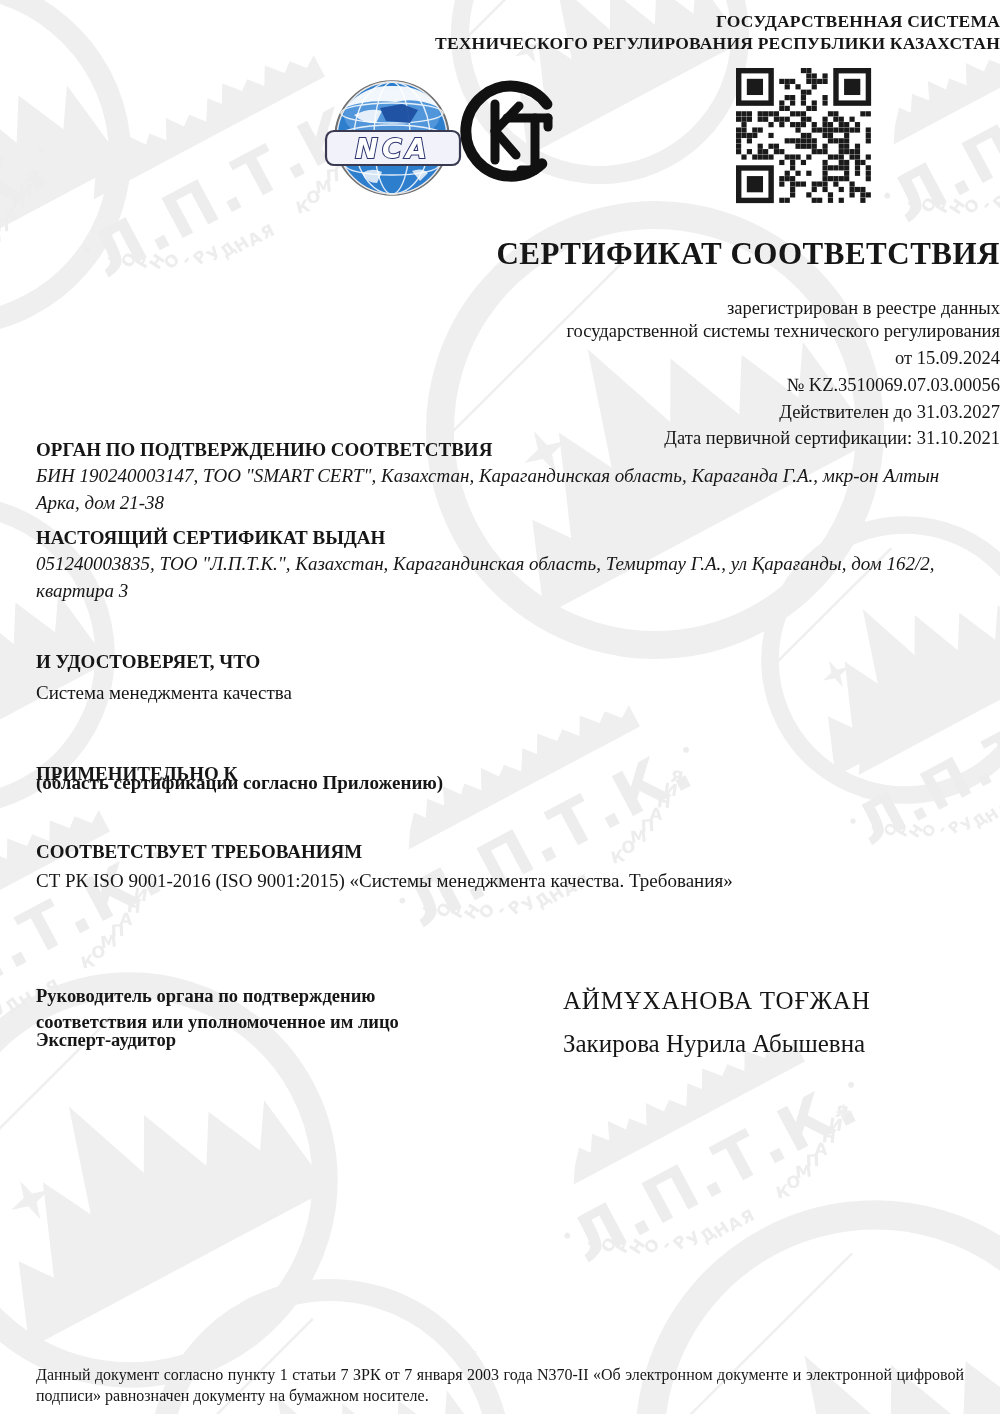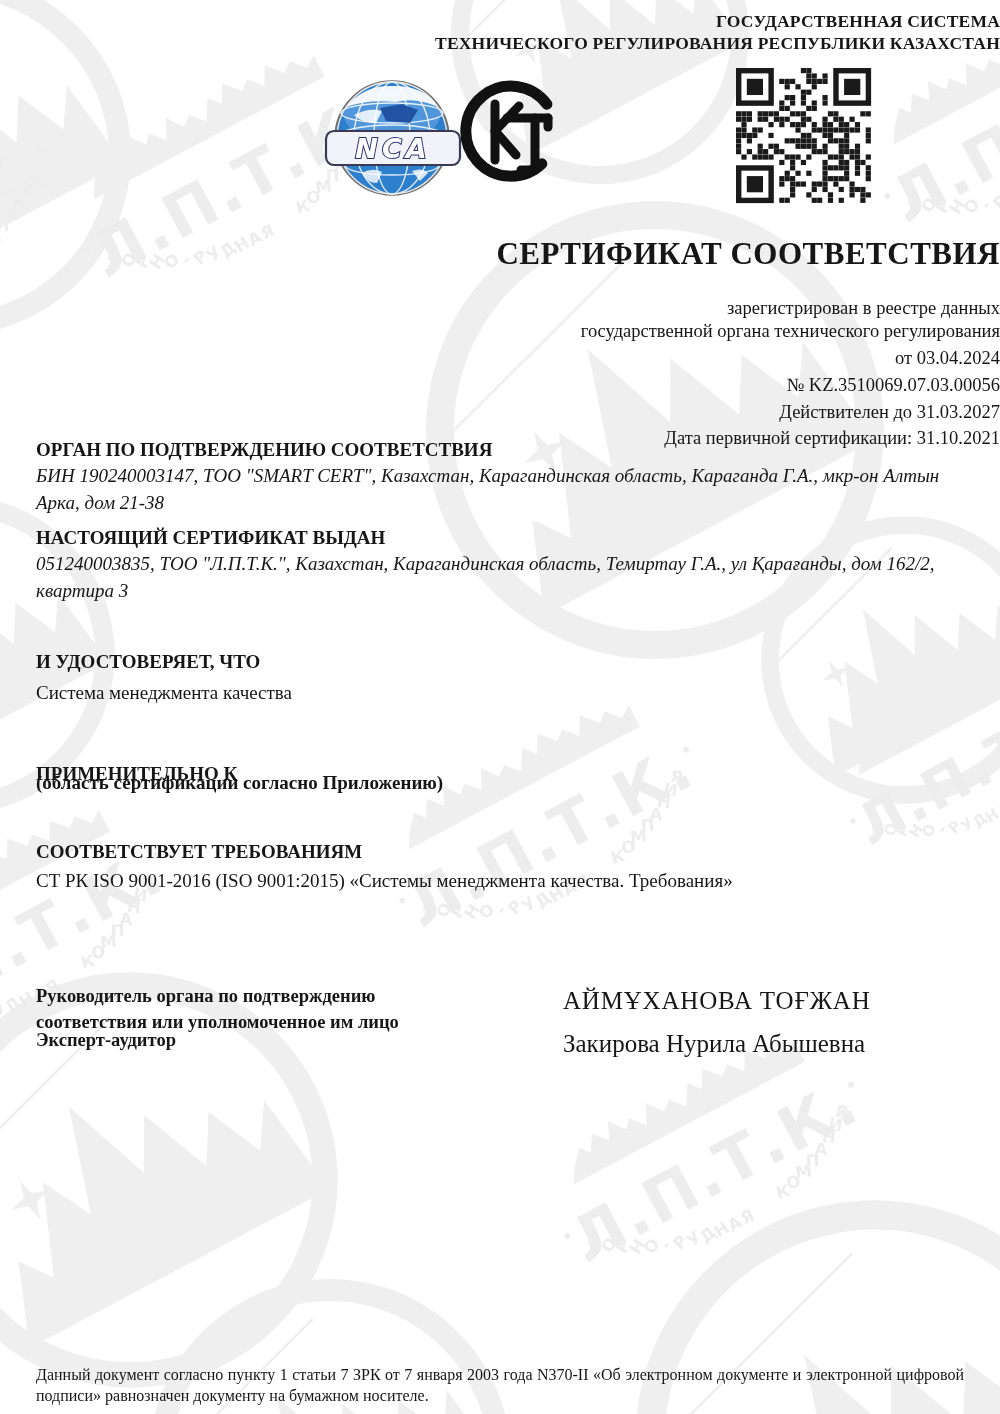--- a/index.html
+++ b/index.html
@@ -610,22 +610,22 @@
         <rect x="97.27810650887574" y="0" width="37.83037475345168" height="37.83037475345168" fill="#1a1a1a"></rect>
         <rect x="102.68244575936883" y="5.404339250493097" width="27.021696252465482" height="27.021696252465482" fill="#ffffff"></rect>
         <rect x="108.08678500986193" y="10.808678500986193" width="16.213017751479292" height="16.213017751479292" fill="#1a1a1a"></rect>
         <rect x="0" y="97.27810650887574" width="37.83037475345168" height="37.83037475345168" fill="#1a1a1a"></rect>
         <rect x="5.404339250493097" y="102.68244575936883" width="27.021696252465482" height="27.021696252465482" fill="#ffffff"></rect>
         <rect x="10.808678500986193" y="108.08678500986193" width="16.213017751479292" height="16.213017751479292" fill="#1a1a1a"></rect>
       </svg>
 
     <div class="c-line title" style="top:236px">СЕРТИФИКАТ СООТВЕТСТВИЯ</div>
     <div class="c-line reg" style="top:282px">зарегистрирован в реестре данных</div>
-    <div class="c-line reg" style="top:305px">государственной органа технического регулирования</div>
-    <div class="c-line reg" style="top:332px">от 03.04.2024</div>
+    <div class="c-line reg" style="top:305px">государственной системы технического регулирования</div>
+    <div class="c-line reg" style="top:332px">от 15.09.2024</div>
     <div class="c-line reg" style="top:359px">№ KZ.3510069.07.03.00056</div>
     <div class="c-line reg" style="top:386px">Действителен до 31.03.2027</div>
     <div class="c-line reg" style="top:412px">Дата первичной сертификации: 31.10.2021</div>
 
     <div class="lblock heading" style="top:439px">ОРГАН ПО ПОДТВЕРЖДЕНИЮ СООТВЕТСТВИЯ</div>
     <div class="lblock itext" style="top:463px">БИН 190240003147, ТОО "SMART CERT", Казахстан, Карагандинская область, Караганда Г.А., мкр-он Алтын Арка, дом 21-38</div>
 
     <div class="lblock heading" style="top:527px">НАСТОЯЩИЙ СЕРТИФИКАТ ВЫДАН</div>
     <div class="lblock itext" style="top:551px">051240003835, ТОО "Л.П.Т.К.", Казахстан, Карагандинская область, Темиртау Г.А., ул Қарағанды, дом 162/2, квартира 3</div>
 

